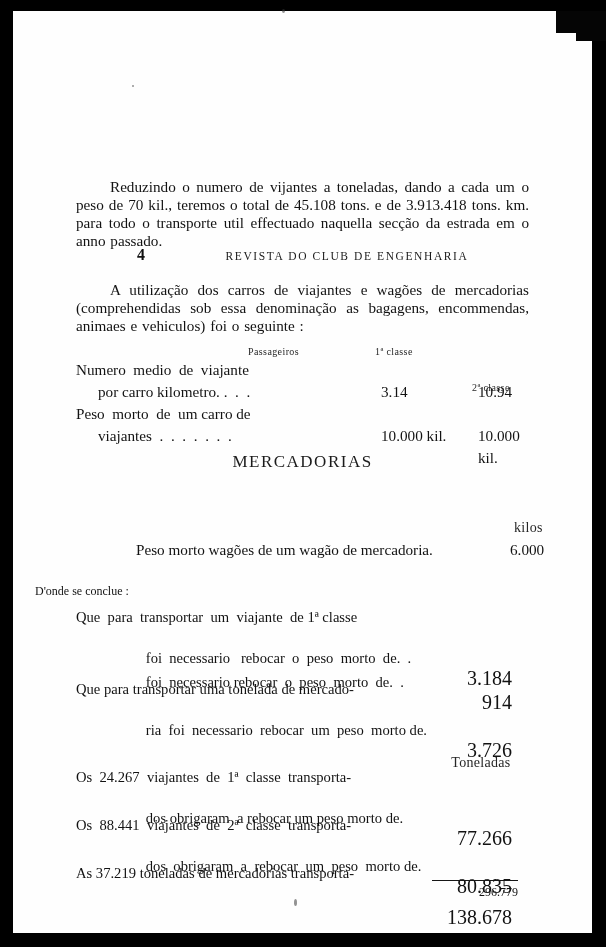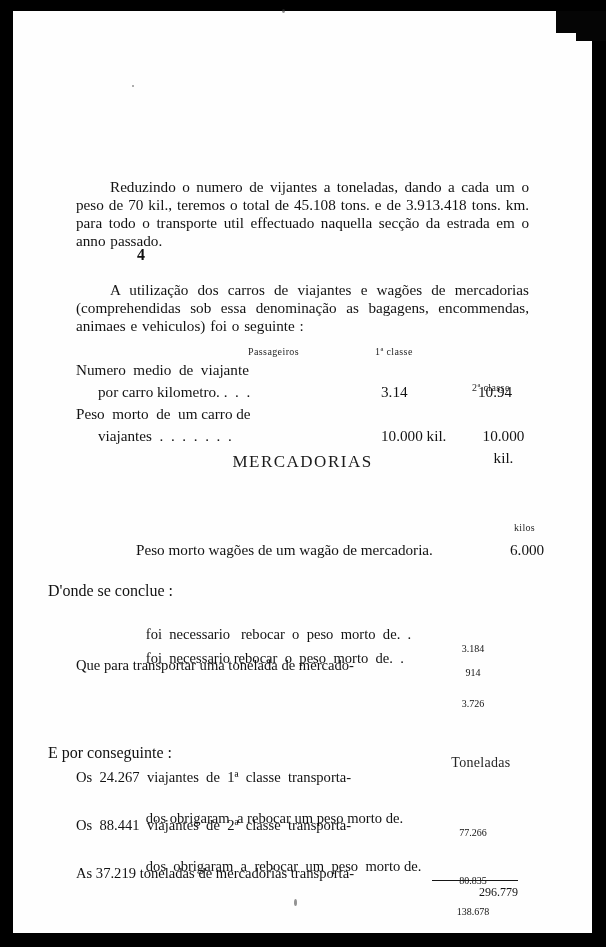--- a/index.html
+++ b/index.html
@@ -46,21 +46,21 @@
     position:absolute;left:63px;width:453px;
     font-size:15.2px;line-height:18px;
     text-align:justify;text-align-last:left;
     text-indent:34px;
     word-spacing:1px;
   }
   .para.p1{top:152px;}
   .para.p2{top:255px;}
 
   
-  .tbl{position:absolute;font-size:15.2px;line-height:22px;text-align:center;}
+  .tbl{position:absolute;font-size:15.2px;line-height:22px;}
   #tbl-passageiros{left:63px;top:330px;width:453px;}
   .pass-head{position:relative;height:18px;}
   .pass-head span{
     position:absolute;font-size:10px;letter-spacing:.4px;color:#262626;
   }
   .ph-0{left:172px;}
   .ph-1{left:299px;}
   .ph-2{left:396px;margin-top:36px;}
   .pass-row{position:relative;height:22px;}
   .pass-row .lbl{position:absolute;left:0;white-space:pre;}
@@ -73,42 +73,42 @@
     position:absolute;left:0;top:441px;width:579px;text-align:center;
     font-size:17px;letter-spacing:1.5px;color:#1b1b1b;
   }
   .para.p3{top:472px;}
   #mercadoria-line{
     position:absolute;left:63px;top:520px;width:453px;
     font-size:15.2px;line-height:22px;
   }
   #mercadoria-line .unit{
     position:absolute;left:438px;top:-14px;
-    font-size:10px;letter-spacing:.3px;color:#262626;
+    font-size:14px;letter-spacing:.3px;color:#262626;
   }
   #mercadoria-line .lbl{position:absolute;left:60px;top:8px;white-space:pre;}
   #mercadoria-line .val{position:absolute;left:434px;top:8px;}
 
   
   .list-title{
-    position:absolute;left:35px;
-    font-size:16px;line-height:24px;
+    position:absolute;left:22px;
+    font-size:12px;line-height:24px;
   }
   #title-donde{top:568px;}
   #title-conseguinte{top:730px;}
 
   .conc-list{position:absolute;left:63px;width:453px;font-size:14.6px;}
   #list-donde{top:598px;}
   #list-conseguinte{top:758px;}
   .conc-item{position:relative;}
   .conc-line{position:relative;height:24px;white-space:pre;}
   .conc-line.ind{padding-left:26px;}
   .conc-line .amount{
-    position:absolute;right:8px;width:96px;text-align:center;
-    font-size:10px;
+    position:absolute;right:17px;width:96px;text-align:right;
+    font-size:20px;
   }
   .col-unit{
     position:absolute;right:0;width:96px;text-align:center;
     font-size:14px;letter-spacing:.3px;color:#262626;
   }
   #unit-toneladas{top:744px;right:63px;position:absolute;}
 
   .sum-rule{
     position:absolute;left:419px;top:869px;width:86px;height:0;
     border-top:1.6px solid #161616;
@@ -123,20 +123,21 @@
 <body>
 
 <div id="scan-frame">
 
   <div id="page-sheet">
 
     <div id="content">
 
       <div class="running-head">
         <span class="folio">4</span>
+        <span class="head-title">REVISTA DO CLUB DE ENGENHARIA</span>
       </div>
 
       <p class="para p1">Reduzindo o numero de vijantes a toneladas, dando a cada um o peso de 70 kil., teremos o total de 45.108 tons. e de 3.913.418 tons. km. para todo o transporte util effectuado naquella secção da estrada em o anno passado.</p>
       <p class="para p2">A utilização dos carros de viajantes e wagões de mercadorias (comprehendidas sob essa denominação as bagagens, encommendas, animaes e vehiculos) foi o seguinte :</p>
 
       <div class="tbl" id="tbl-passageiros">
         <div class="pass-head">
           <span class="ph-0">Passageiros</span>
           <span class="ph-1">1ª classe</span>
           <span class="ph-2">2ª classe</span>
@@ -169,40 +170,41 @@
 
       <div id="mercadoria-line">
         <span class="unit">kilos</span>
         <span class="lbl">Peso morto wagões de um wagão de mercadoria.</span>
         <span class="val">6.000</span>
       </div>
 
       <div class="list-title" id="title-donde">D'onde se conclue :</div>
       <div class="conc-list" id="list-donde">
         <div class="conc-item">
+          <div class="conc-line">Que  para  transportar  um  viajante  de 1ª classe</div>
           <div class="conc-line ind">
             <span>foi  necessario   rebocar  o  peso  morto  de.  .</span>
             <span class="amount">3.184</span>
           </div>
         </div>
         <div class="conc-item">
           <div class="conc-line ind">
             <span>foi  necessario rebocar  o  peso  morto  de.  .</span>
             <span class="amount">914</span>
           </div>
         </div>
         <div class="conc-item">
           <div class="conc-line">Que para transportar uma tonelada de mercado-</div>
           <div class="conc-line ind">
+            <span>ria  foi  necessario  rebocar  um  peso  morto de.</span>
             <span class="amount">3.726</span>
           </div>
         </div>
       </div>
 
-      <div class="list-title" id="title-conseguinte">E por conseguinte :</div>
       <div class="col-unit" id="unit-toneladas">Toneladas</div>
 
       <div class="conc-list" id="list-conseguinte">
         <div class="conc-item">
           <div class="conc-line">Os  24.267  viajantes  de  1ª  classe  transporta-</div>
           <div class="conc-line ind">
             <span>dos obrigaram  a rebocar um peso morto de.</span>
             <span class="amount">77.266</span>
           </div>
         </div>

